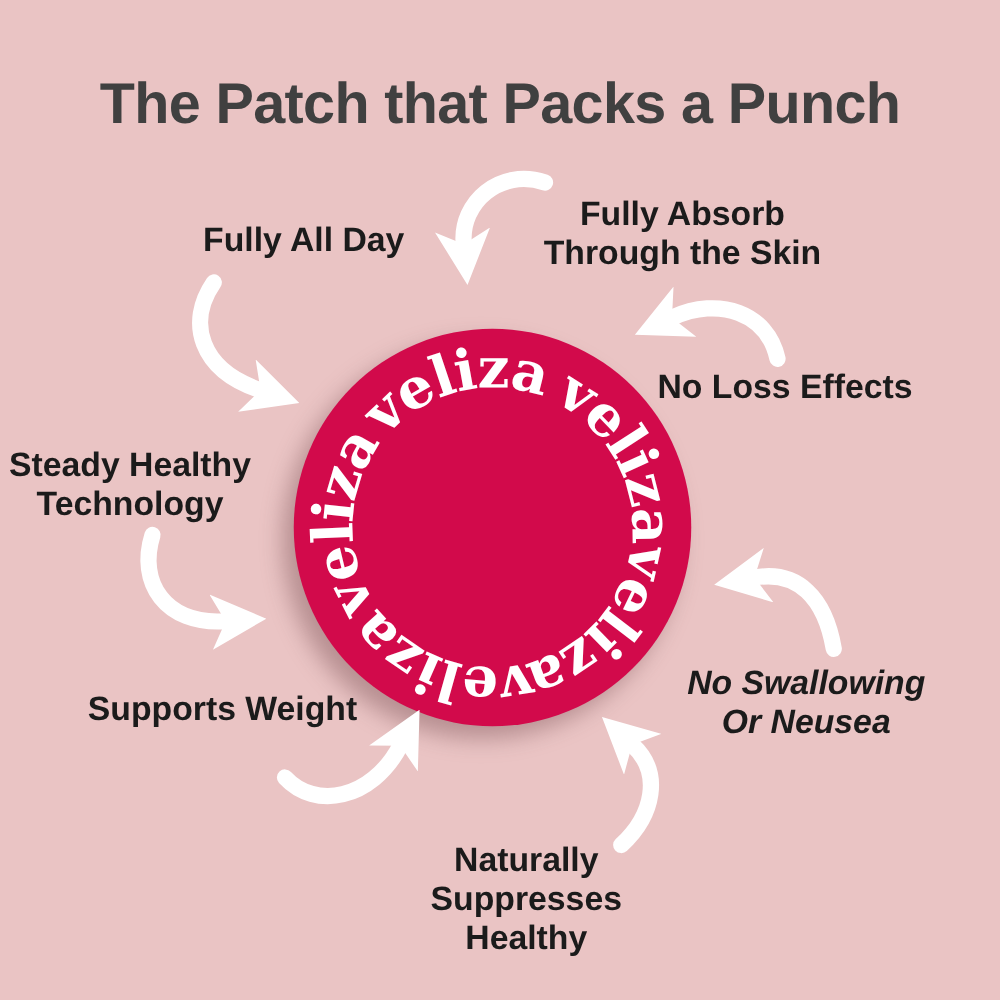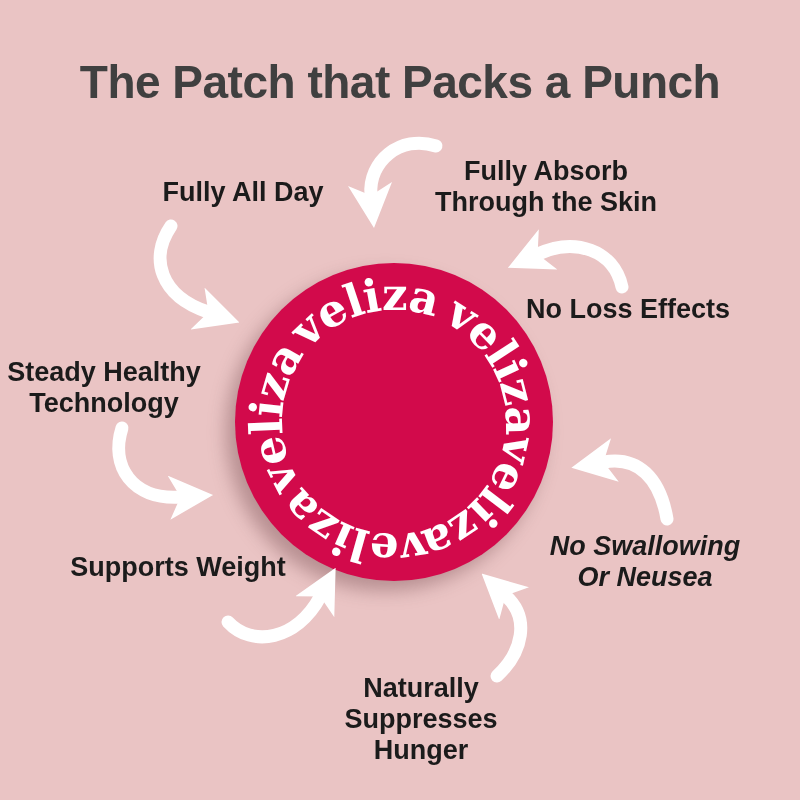--- a/index.html
+++ b/index.html
@@ -131,21 +131,21 @@
     <div>Technology</div>
   </div>
 
   <div class="benefit benefit-weight">
     <div>Supports Weight</div>
   </div>
 
   <div class="benefit benefit-hunger">
     <div>Naturally</div>
     <div>Suppresses</div>
-    <div>Hunger</div>
+    <div>Healthy</div>
   </div>
 
   <div class="benefit benefit-swallow">
     <div>No Swallowing</div>
     <div>Or Neusea</div>
   </div>
 
 </div>
 
 </body></html>

